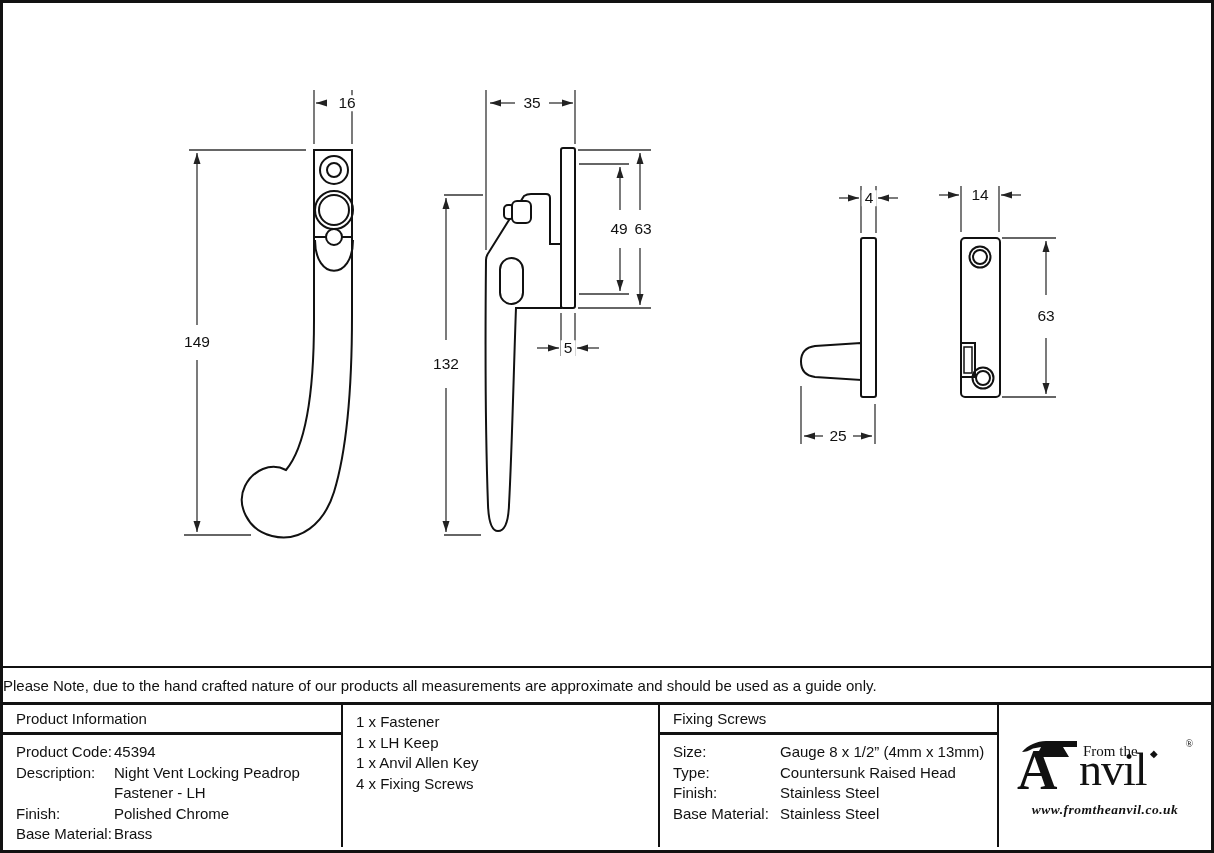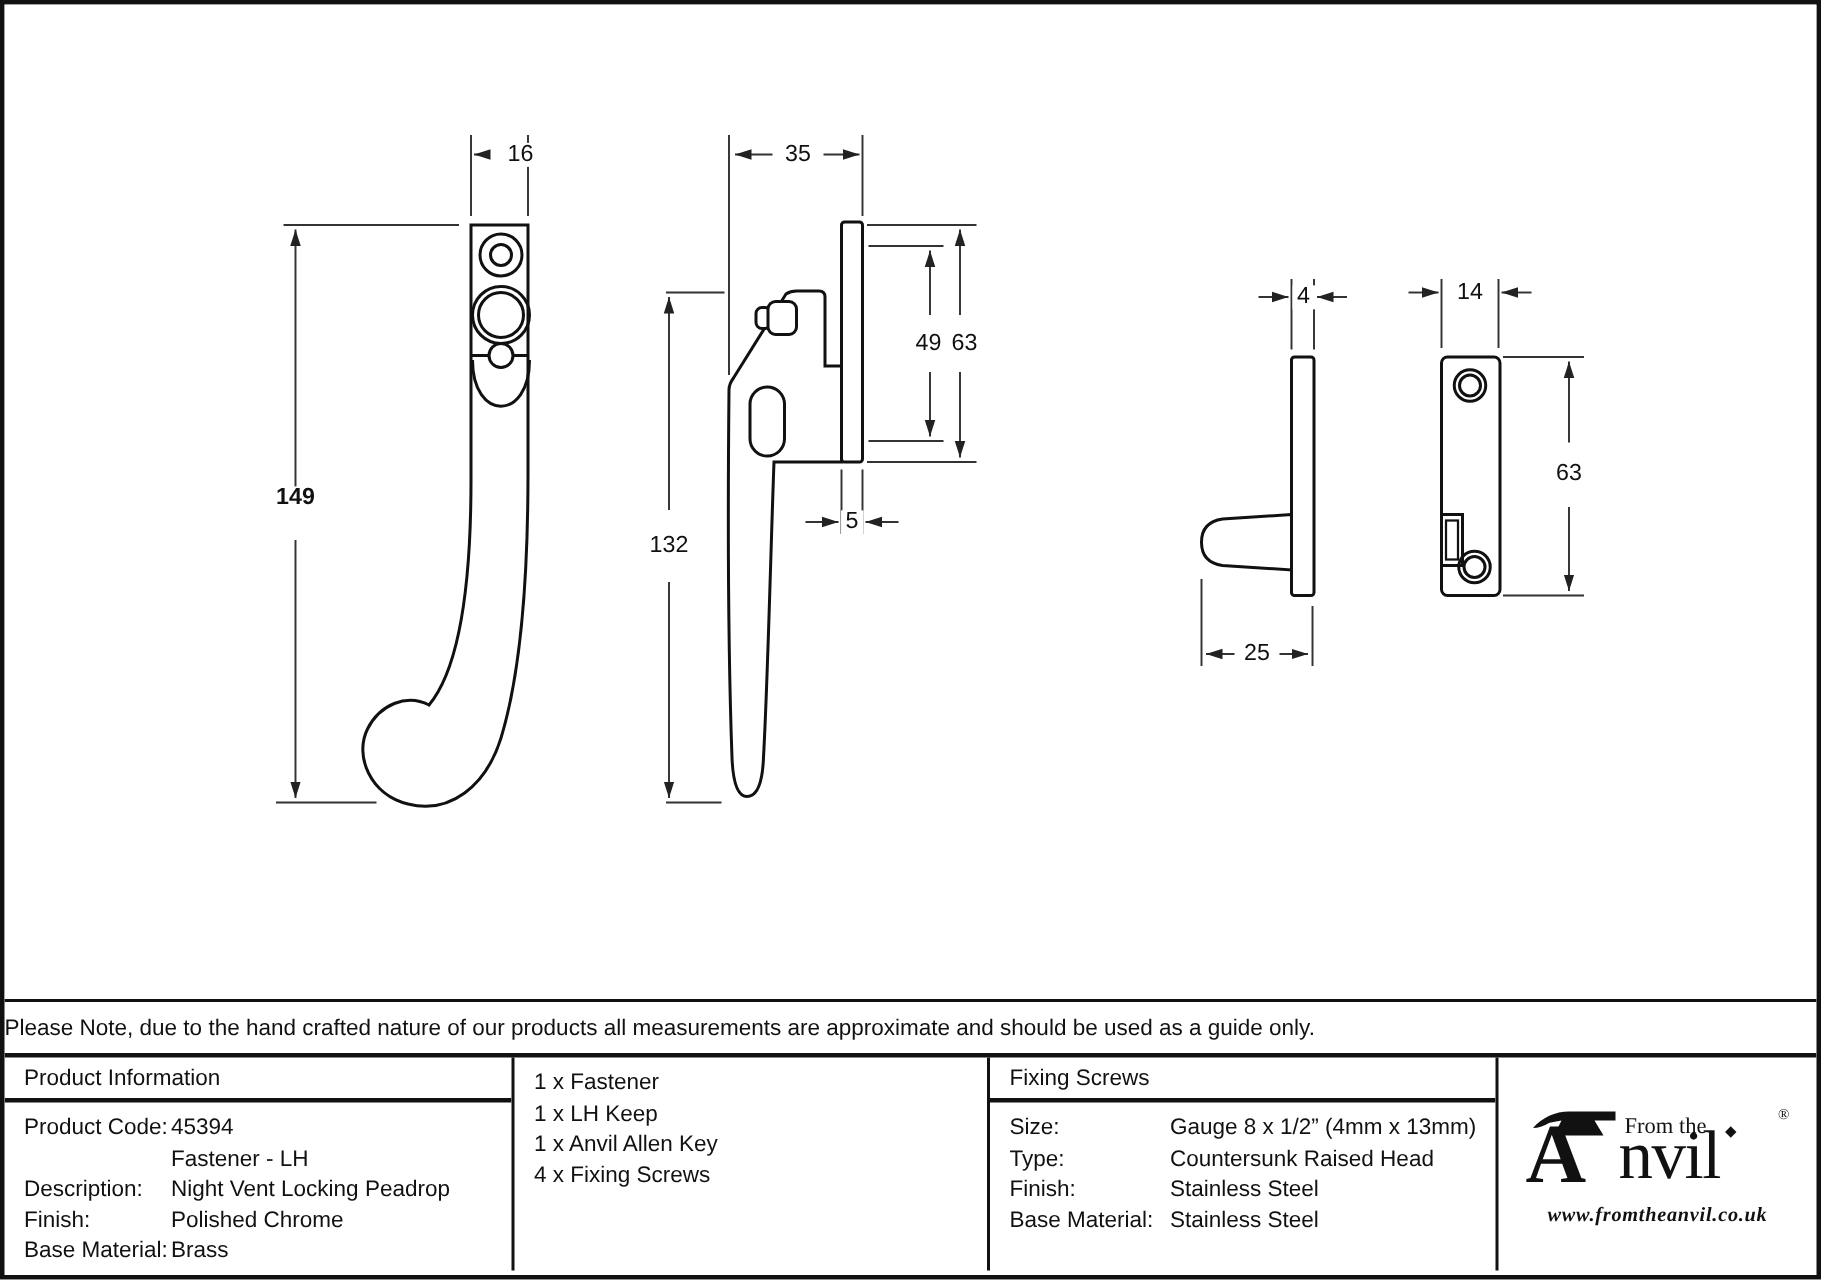--- a/index.html
+++ b/index.html
@@ -143,21 +143,21 @@
         <line x1="936" y1="195" x2="956" y2="195" marker-end="url(#ar)"></line>
         <line x1="1018" y1="195" x2="998" y2="195" marker-end="url(#ar)"></line>
         <line x1="999" y1="238" x2="1053" y2="238"></line>
         <line x1="999" y1="397" x2="1053" y2="397"></line>
         <line x1="1043" y1="295" x2="1043" y2="241" marker-end="url(#ar)"></line>
         <line x1="1043" y1="338" x2="1043" y2="394" marker-end="url(#ar)"></line>
       </g>
     </svg>
 
     <div class="dim" style="left:344px; top:100px;">16</div>
-    <div class="dim" style="left:194px; top:329px;font-weight:bold;">149</div>
+    <div class="dim" style="left:194px; top:339px;">149</div>
     <div class="dim" style="left:529px; top:100px;">35</div>
     <div class="dim" style="left:443px; top:361px;">132</div>
     <div class="dim" style="left:616px; top:226px;">49</div>
     <div class="dim" style="left:640px; top:226px;">63</div>
     <div class="dim" style="left:565px; top:345px;">5</div>
     <div class="dim" style="left:866px; top:195px;">4</div>
     <div class="dim" style="left:835px; top:433px;">25</div>
     <div class="dim" style="left:977px; top:192px;">14</div>
     <div class="dim" style="left:1043px; top:313px;">63</div>
   </div>
@@ -167,26 +167,26 @@
   <div class="info-table">
 
     <div class="cell c1">
       <div class="cell-header">Product Information</div>
       <div class="cell-body">
         <div class="kv">
           <span class="k">Product Code:</span>
           <span class="v">45394</span>
         </div>
         <div class="kv">
+          <span class="k">Description:</span>
+          <span class="v">Night Vent Locking Peadrop</span>
+        </div>
+        <div class="kv">
           <span class="k"></span>
           <span class="v">Fastener - LH</span>
-        </div>
-        <div class="kv">
-          <span class="k">Description:</span>
-          <span class="v">Night Vent Locking Peadrop</span>
         </div>
         <div class="kv">
           <span class="k">Finish:</span>
           <span class="v">Polished Chrome</span>
         </div>
         <div class="kv">
           <span class="k">Base Material:</span>
           <span class="v">Brass</span>
         </div>
       </div>

